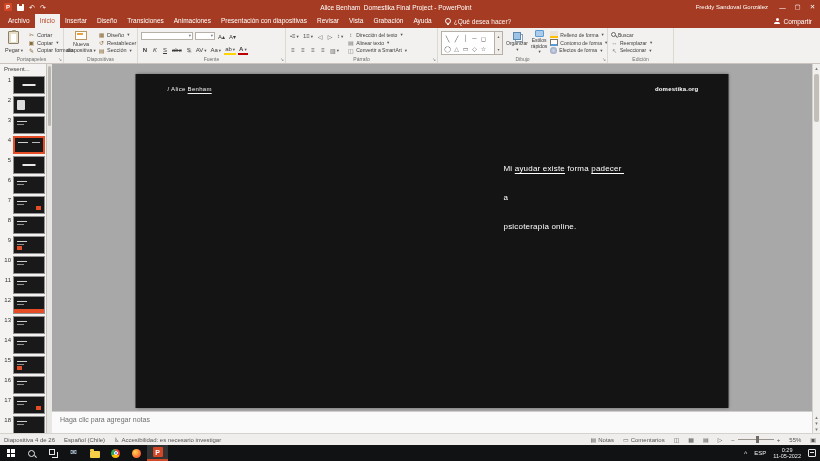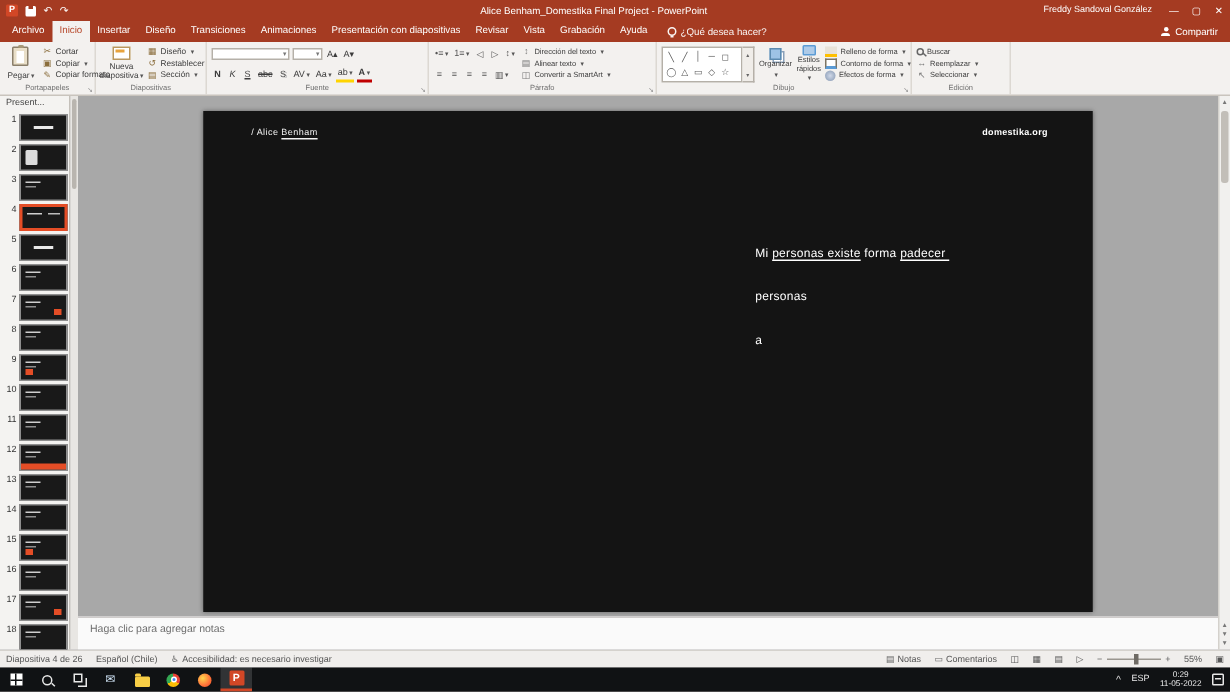--- a/index.html
+++ b/index.html
@@ -505,23 +505,23 @@
     <div class="panel-scroll">
         <div class="pthumb"></div>
       </div>
 
     <div class="canvas-col">
       <div class="slide-area">
         <div class="slide">
           <div class="slide-author"><span>/ Alice </span><span class="u">Benham</span></div>
           <div class="slide-brand">domestika.org</div>
           <div class="slide-body">
-              <div class="body-line"><span>Mi </span><span class="u">personas existe</span><span> forma </span><span class="u">padecer </span></div>
-              <div class="body-line"><span>personas</span></div>
+              <div class="body-line"><span>Mi </span><span class="u">ayudar existe</span><span> forma </span><span class="u">padecer </span></div>
               <div class="body-line"><span>a</span></div>
+              <div class="body-line"><span>psicoterapia online.</span></div>
             </div>
         </div>
       </div>
       <div class="notes">
           <span>Haga clic para agregar notas</span>
         </div>
     </div>
 
     <div class="v-scroll">
       <span>▴</span>

